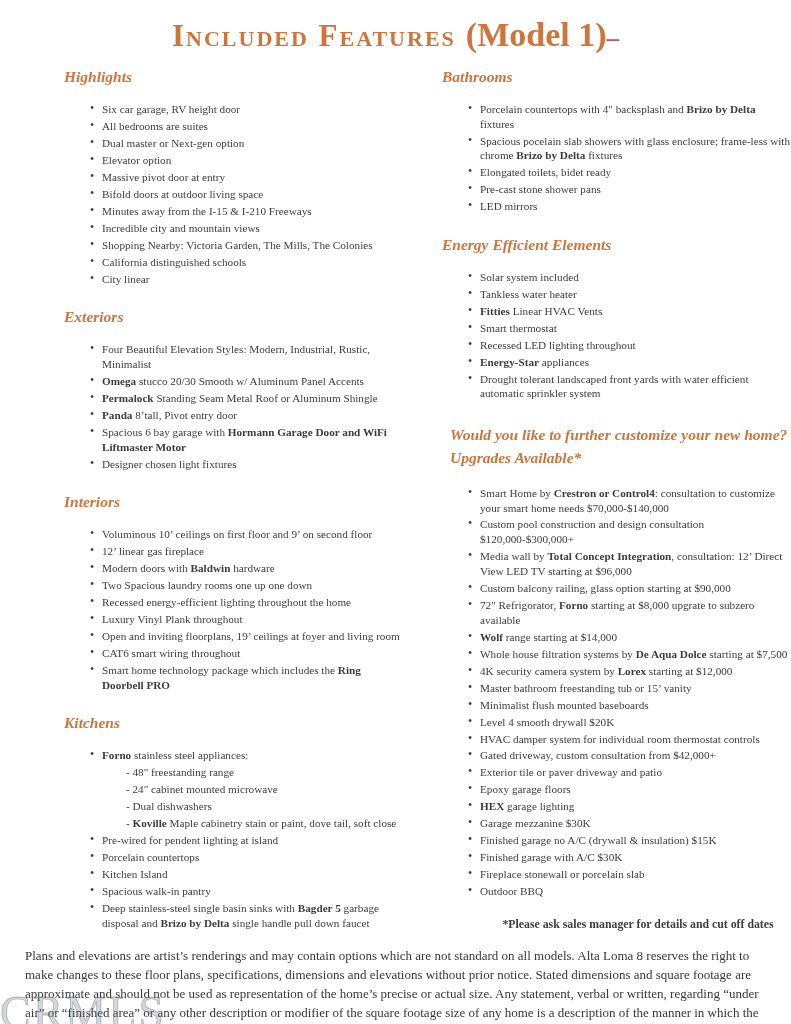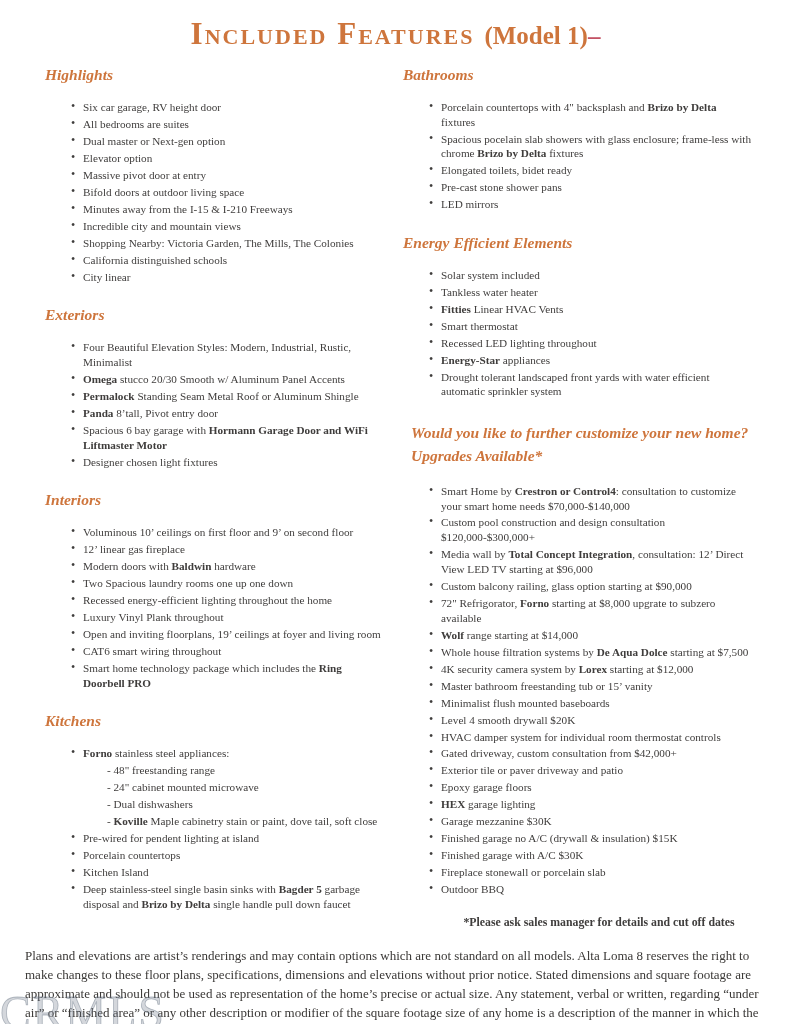--- a/index.html
+++ b/index.html
@@ -9,23 +9,23 @@
   }
   html,body{margin:0;padding:0;}
   body{
     width:791px;height:1024px;background:#ffffff;position:relative;overflow:hidden;
     font-family:"Liberation Serif", serif;color:var(--text);
   }
   .title-row{text-align:center;padding-top:16px;margin-bottom:14px;}
   .title-main{
     font-variant:small-caps;font-weight:700;font-size:31px;color:var(--accent);letter-spacing:2px;
   }
-  .title-suffix{font-weight:700;font-size:25px;color:var(--accent);margin-left:6px;}
+  .title-suffix{font-weight:700;font-size:34px;color:var(--accent);margin-left:6px;}
   .title-dash{font-weight:700;font-size:25px;color:var(--dash);}
-  .columns{display:flex;padding-left:45px;padding-right:10px;gap:4px;}
+  .columns{display:flex;padding-left:64px;padding-right:10px;gap:24px;}
   .col-left{width:354px;flex:0 0 auto;}
   .col-right{width:366px;flex:0 0 auto;}
   .feat-section{margin-bottom:22px;}
   .sec-heading{
     font-style:italic;font-weight:700;color:var(--accent);
     font-size:15.5px;margin:0 0 9px 0;line-height:1.15;
   }
   .sec-heading.multi{padding-left:8px;line-height:1.5;margin-bottom:7px;}
   .feat-list{list-style:none;margin:16px;padding:0 0 0 22px;}
   .feat-list li{
@@ -104,20 +104,21 @@
         <h2 class="sec-heading">Kitchens</h2>
         <ul class="feat-list">
           <li><b>Forno</b> stainless steel appliances:</li>
           <li class="sub">- 48" freestanding range</li>
           <li class="sub">- 24" cabinet mounted microwave</li>
           <li class="sub">- Dual dishwashers</li>
           <li class="sub">- <b>Koville</b> Maple cabinetry stain or paint, dove tail, soft close</li>
           <li>Pre-wired for pendent lighting at island</li>
           <li>Porcelain countertops</li>
           <li>Kitchen Island</li>
+          <li>Spacious walk-in pantry</li>
           <li>Deep stainless-steel single basin sinks with <b>Bagder 5</b> garbage disposal and <b>Brizo by Delta</b> single handle pull down faucet</li>
         </ul>
       </section>
     </div>
   <div class="col-right" id="right-col">
       <section class="feat-section">
         <h2 class="sec-heading">Bathrooms</h2>
         <ul class="feat-list">
           <li>Porcelain countertops with 4" backsplash and <b>Brizo by Delta</b> fixtures</li>
           <li>Spacious pocelain slab showers with glass enclosure; frame-less with chrome <b>Brizo by Delta</b> fixtures</li>

